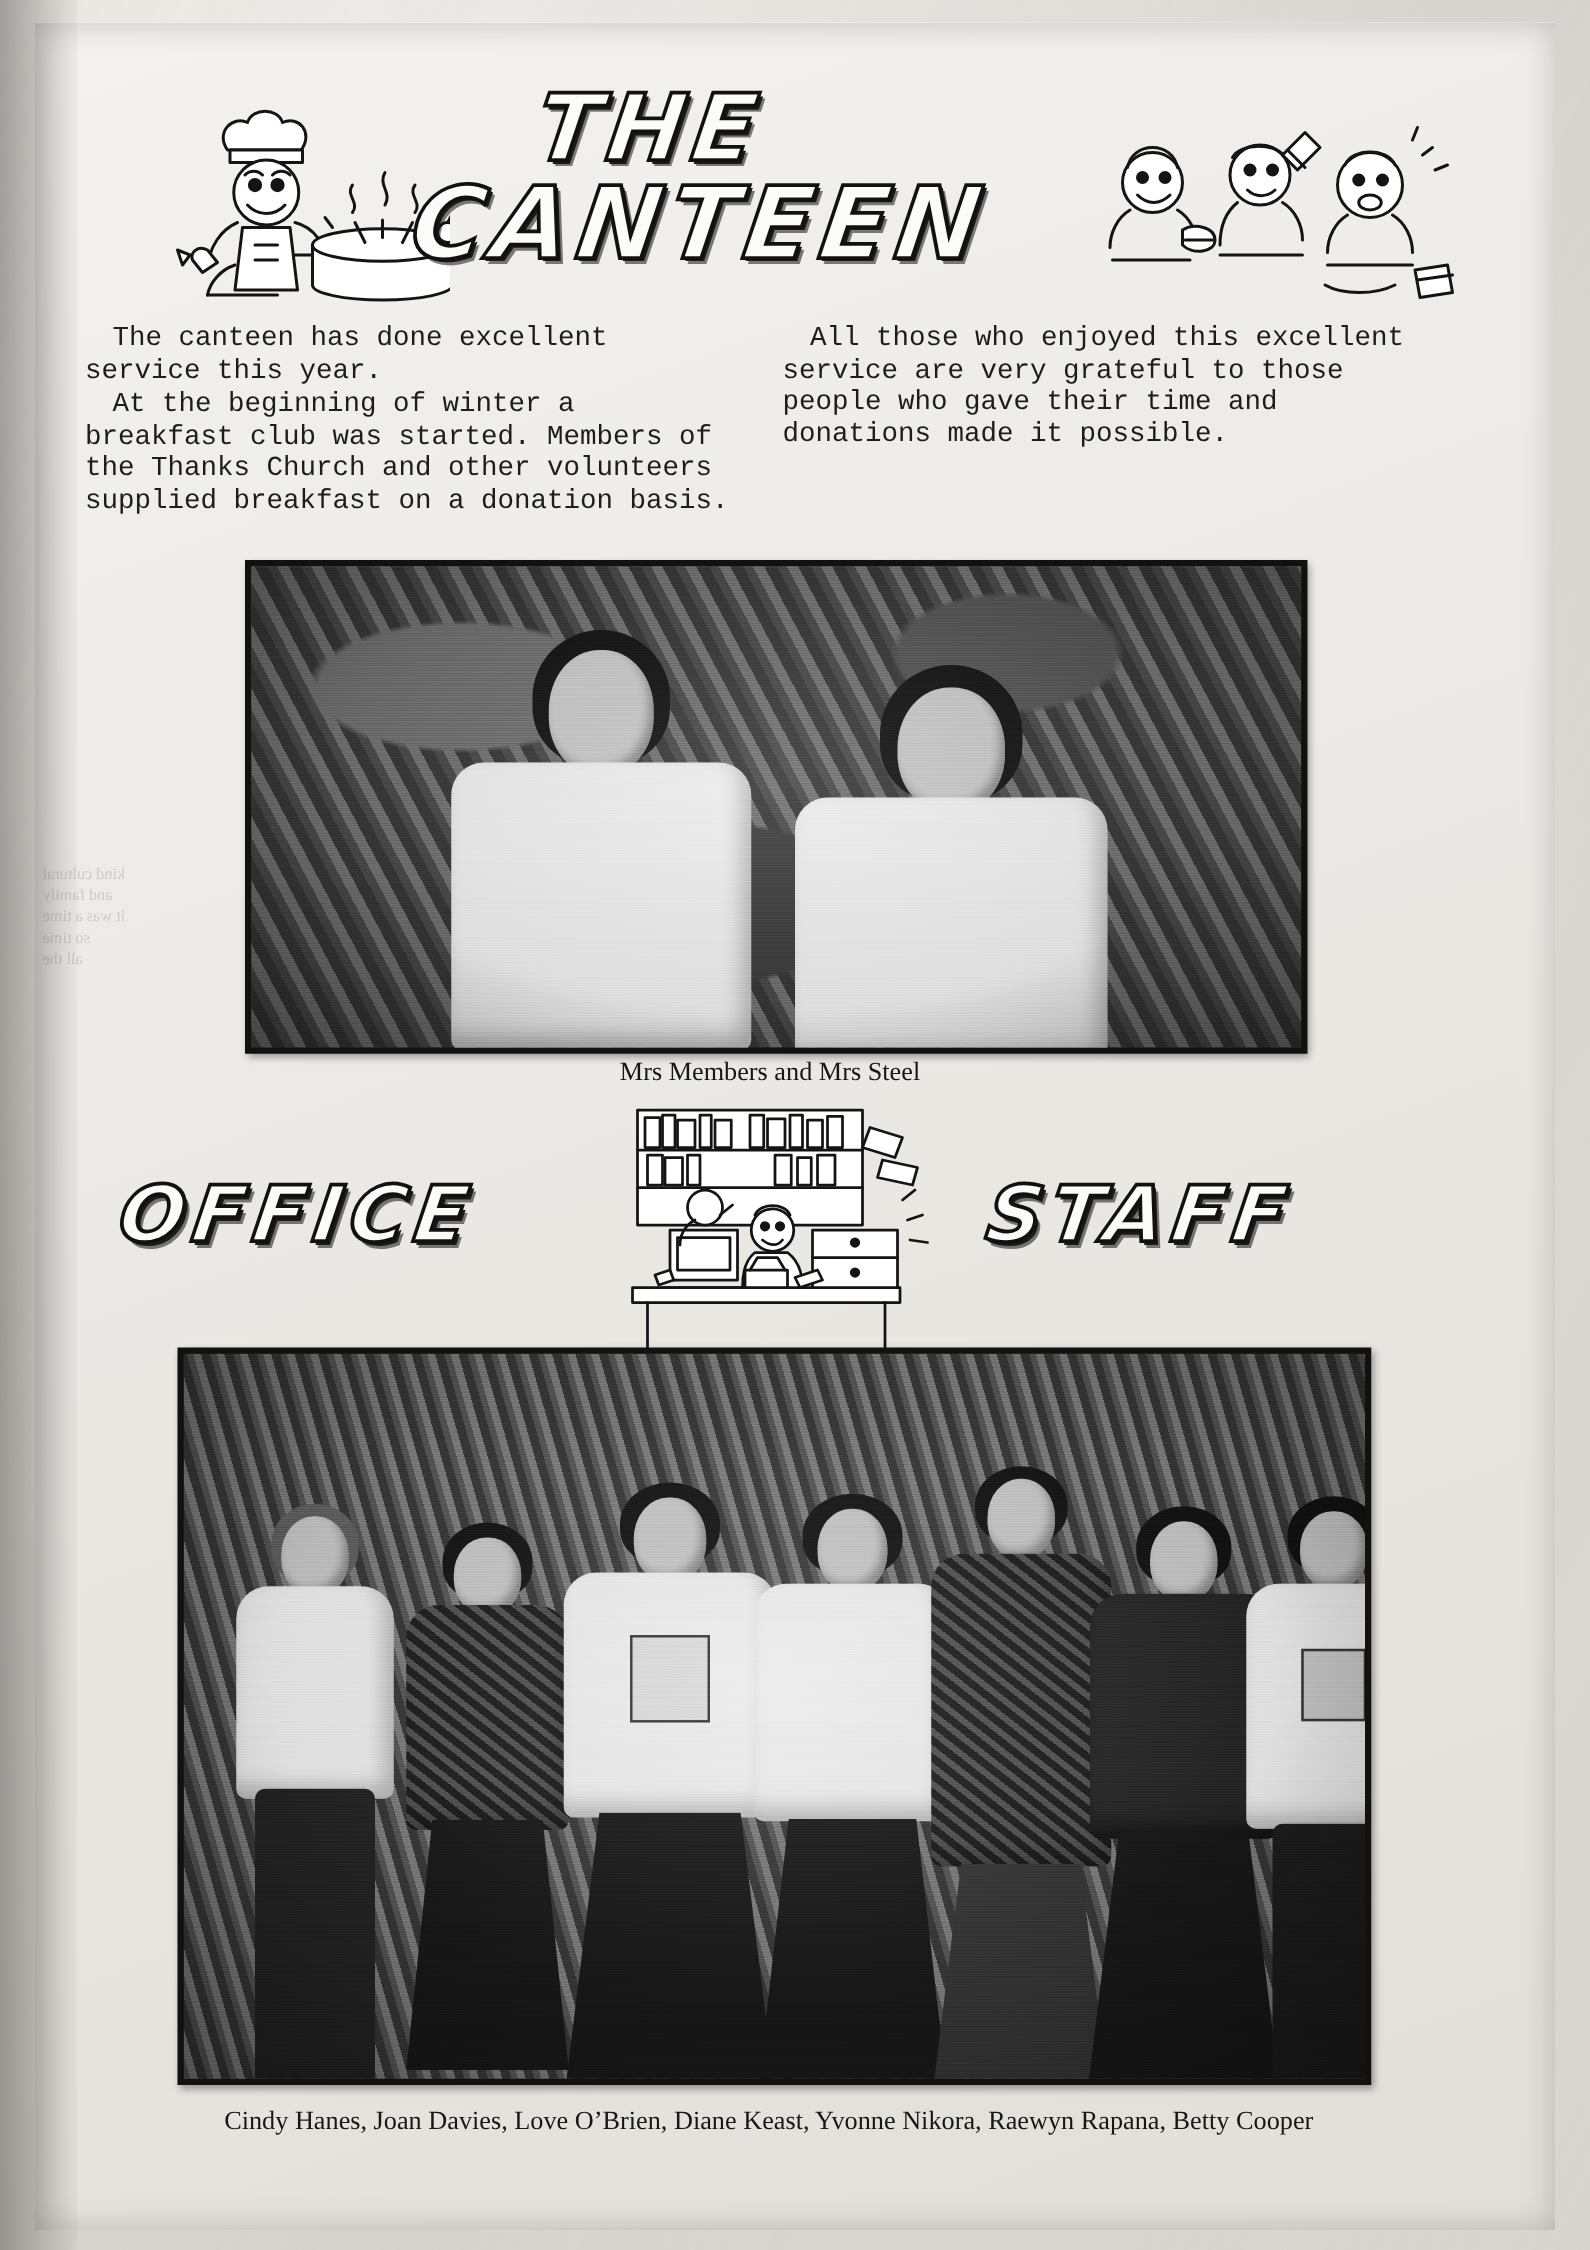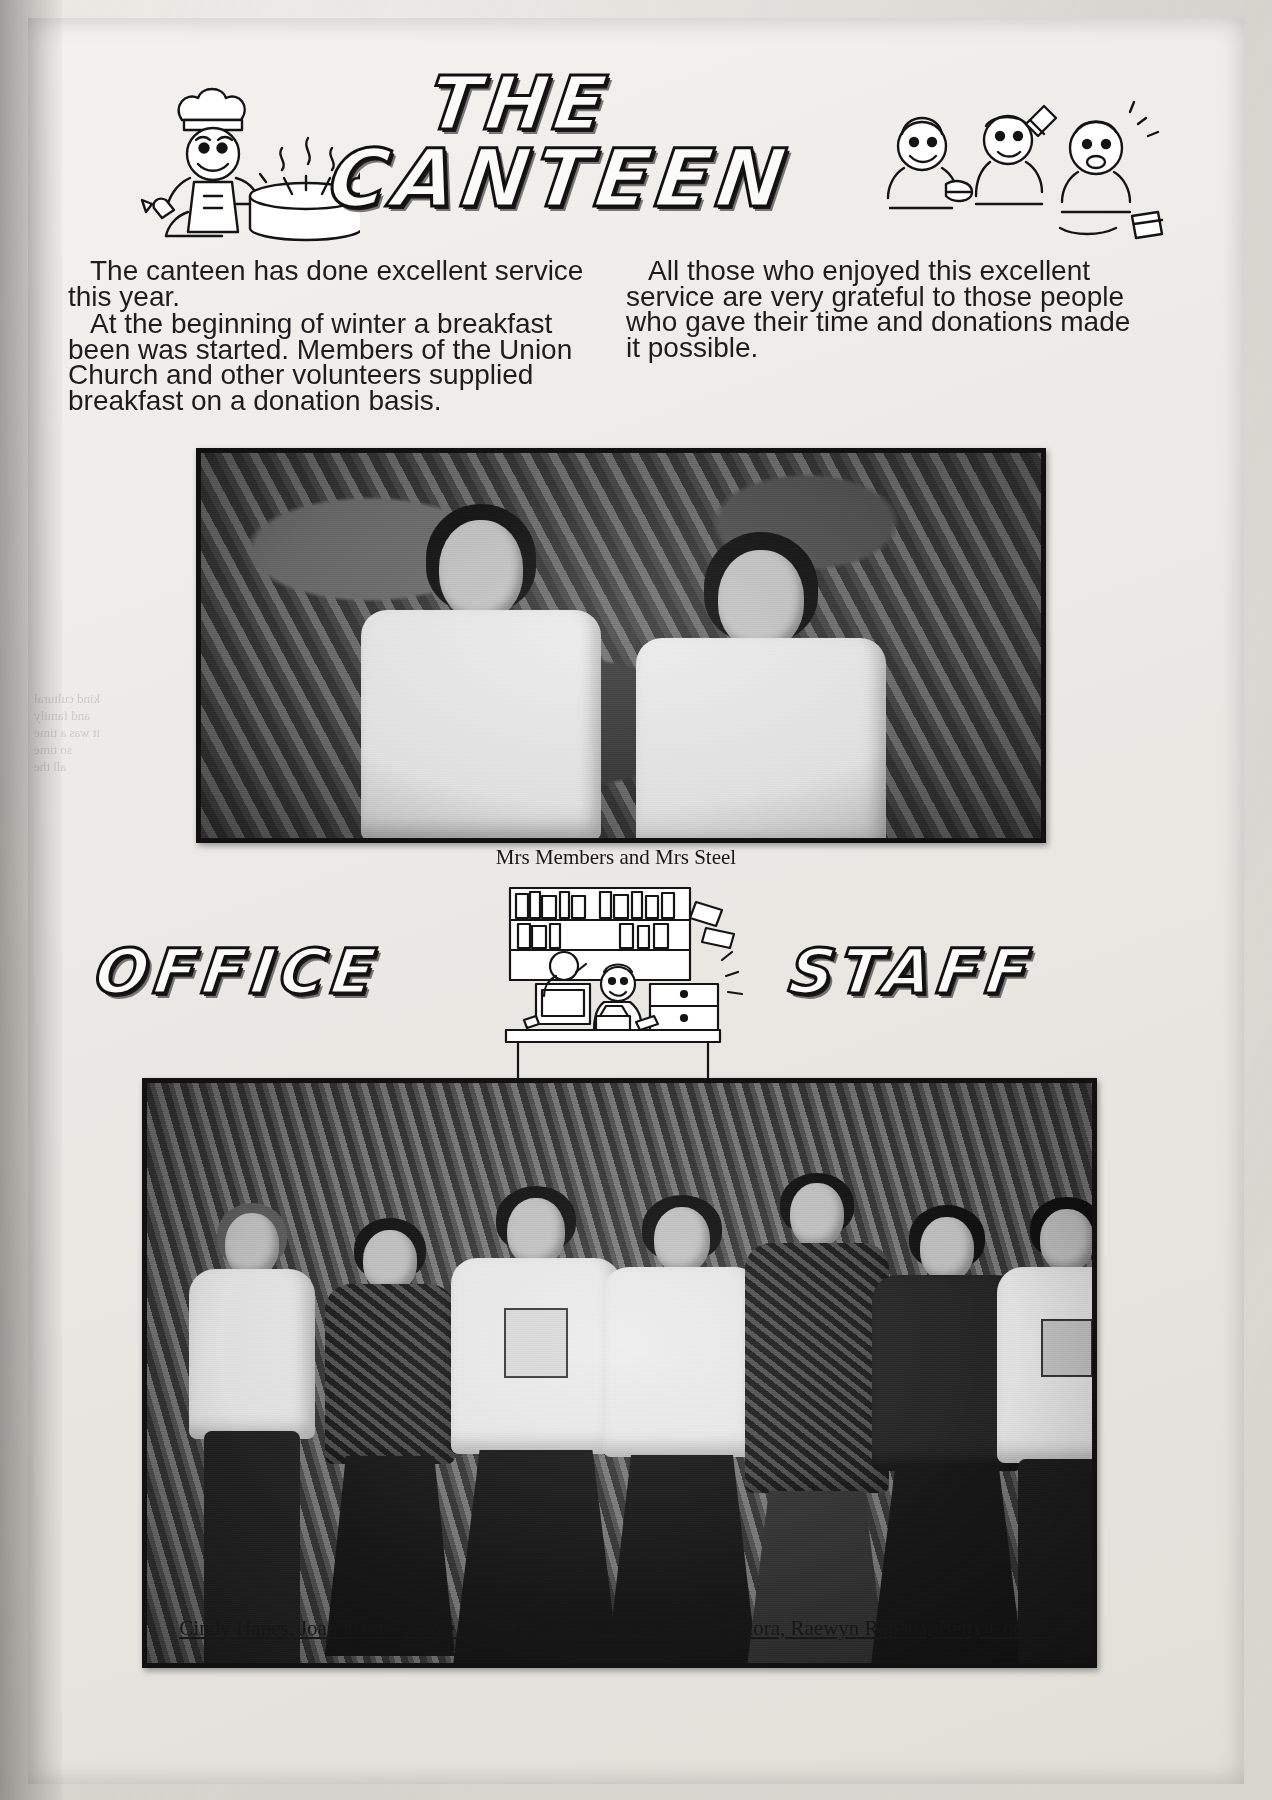--- a/index.html
+++ b/index.html
@@ -105,25 +105,25 @@
   #article {
     position: absolute;
     left: 68px; top: 258px;
     width: 1086px;
     display: flex;
     gap: 38px;
   }
   #article .col { width: 520px; }
   #article p {
     margin: 0 0 2px 0;
-    font-size: 28px;
+    font-size: 22px;
     line-height: 25.5px;
     text-indent: 22px;
     color: #1d1d1d;
-    font-family: Liberation Sans, sans-serif;
+    font-family: Liberation Mono, monospace;
   }
 
   
   .photo-frame {
     position: absolute;
     background: #111;
     padding: 5px;
     box-shadow: 2px 3px 6px rgba(0,0,0,.35);
   }
   .photo {
@@ -138,21 +138,21 @@
     font-size: 21px;
     color: #171717;
     font-family: "Liberation Serif", serif;
     width: 100%;
   }
 
   #photo1 { left: 196px; top: 448px; width: 840px; height: 385px; }
   #caption1 { left: 196px; top: 845px; width: 840px; }
 
   #photo2 { left: 142px; top: 1078px; width: 945px; height: 580px; }
-  #caption2 { left: 90px; top: 1616px; width: 1050px; text-decoration: underline; }
+  #caption2 { left: 90px; top: 1684px; width: 1050px; }
 
   
   .scene { position: absolute; inset: 0; }
 
   
   .foliage {
     position: absolute; inset: 0;
     background:
       radial-gradient(ellipse at 20% 25%, #6e6e68 0 12%, transparent 13%),
       radial-gradient(ellipse at 72% 18%, #55554f 0 10%, transparent 11%),
@@ -330,21 +330,21 @@
 
           <path d="M180 140c14 8 40 8 56 0"></path>
         </g>
       </svg>
     </div>
   </div>
 
   <div id="article">
     <div class="col">
       <p>The canteen has done excellent service this year.</p>
-      <p>At the beginning of winter a breakfast been was started.  Members of the Union Church and other volunteers supplied breakfast on a donation basis.</p>
+      <p>At the beginning of winter a breakfast club was started.  Members of the Thanks Church and other volunteers supplied breakfast on a donation basis.</p>
     </div>
     <div class="col">
       <p>All those who enjoyed this excellent service are very grateful to those people who gave their time and donations made it possible.</p>
     </div>
   </div>
 
   <div class="photo-frame" id="photo1">
     <div class="photo">
       <div class="scene">
         <div class="foliage"></div>

